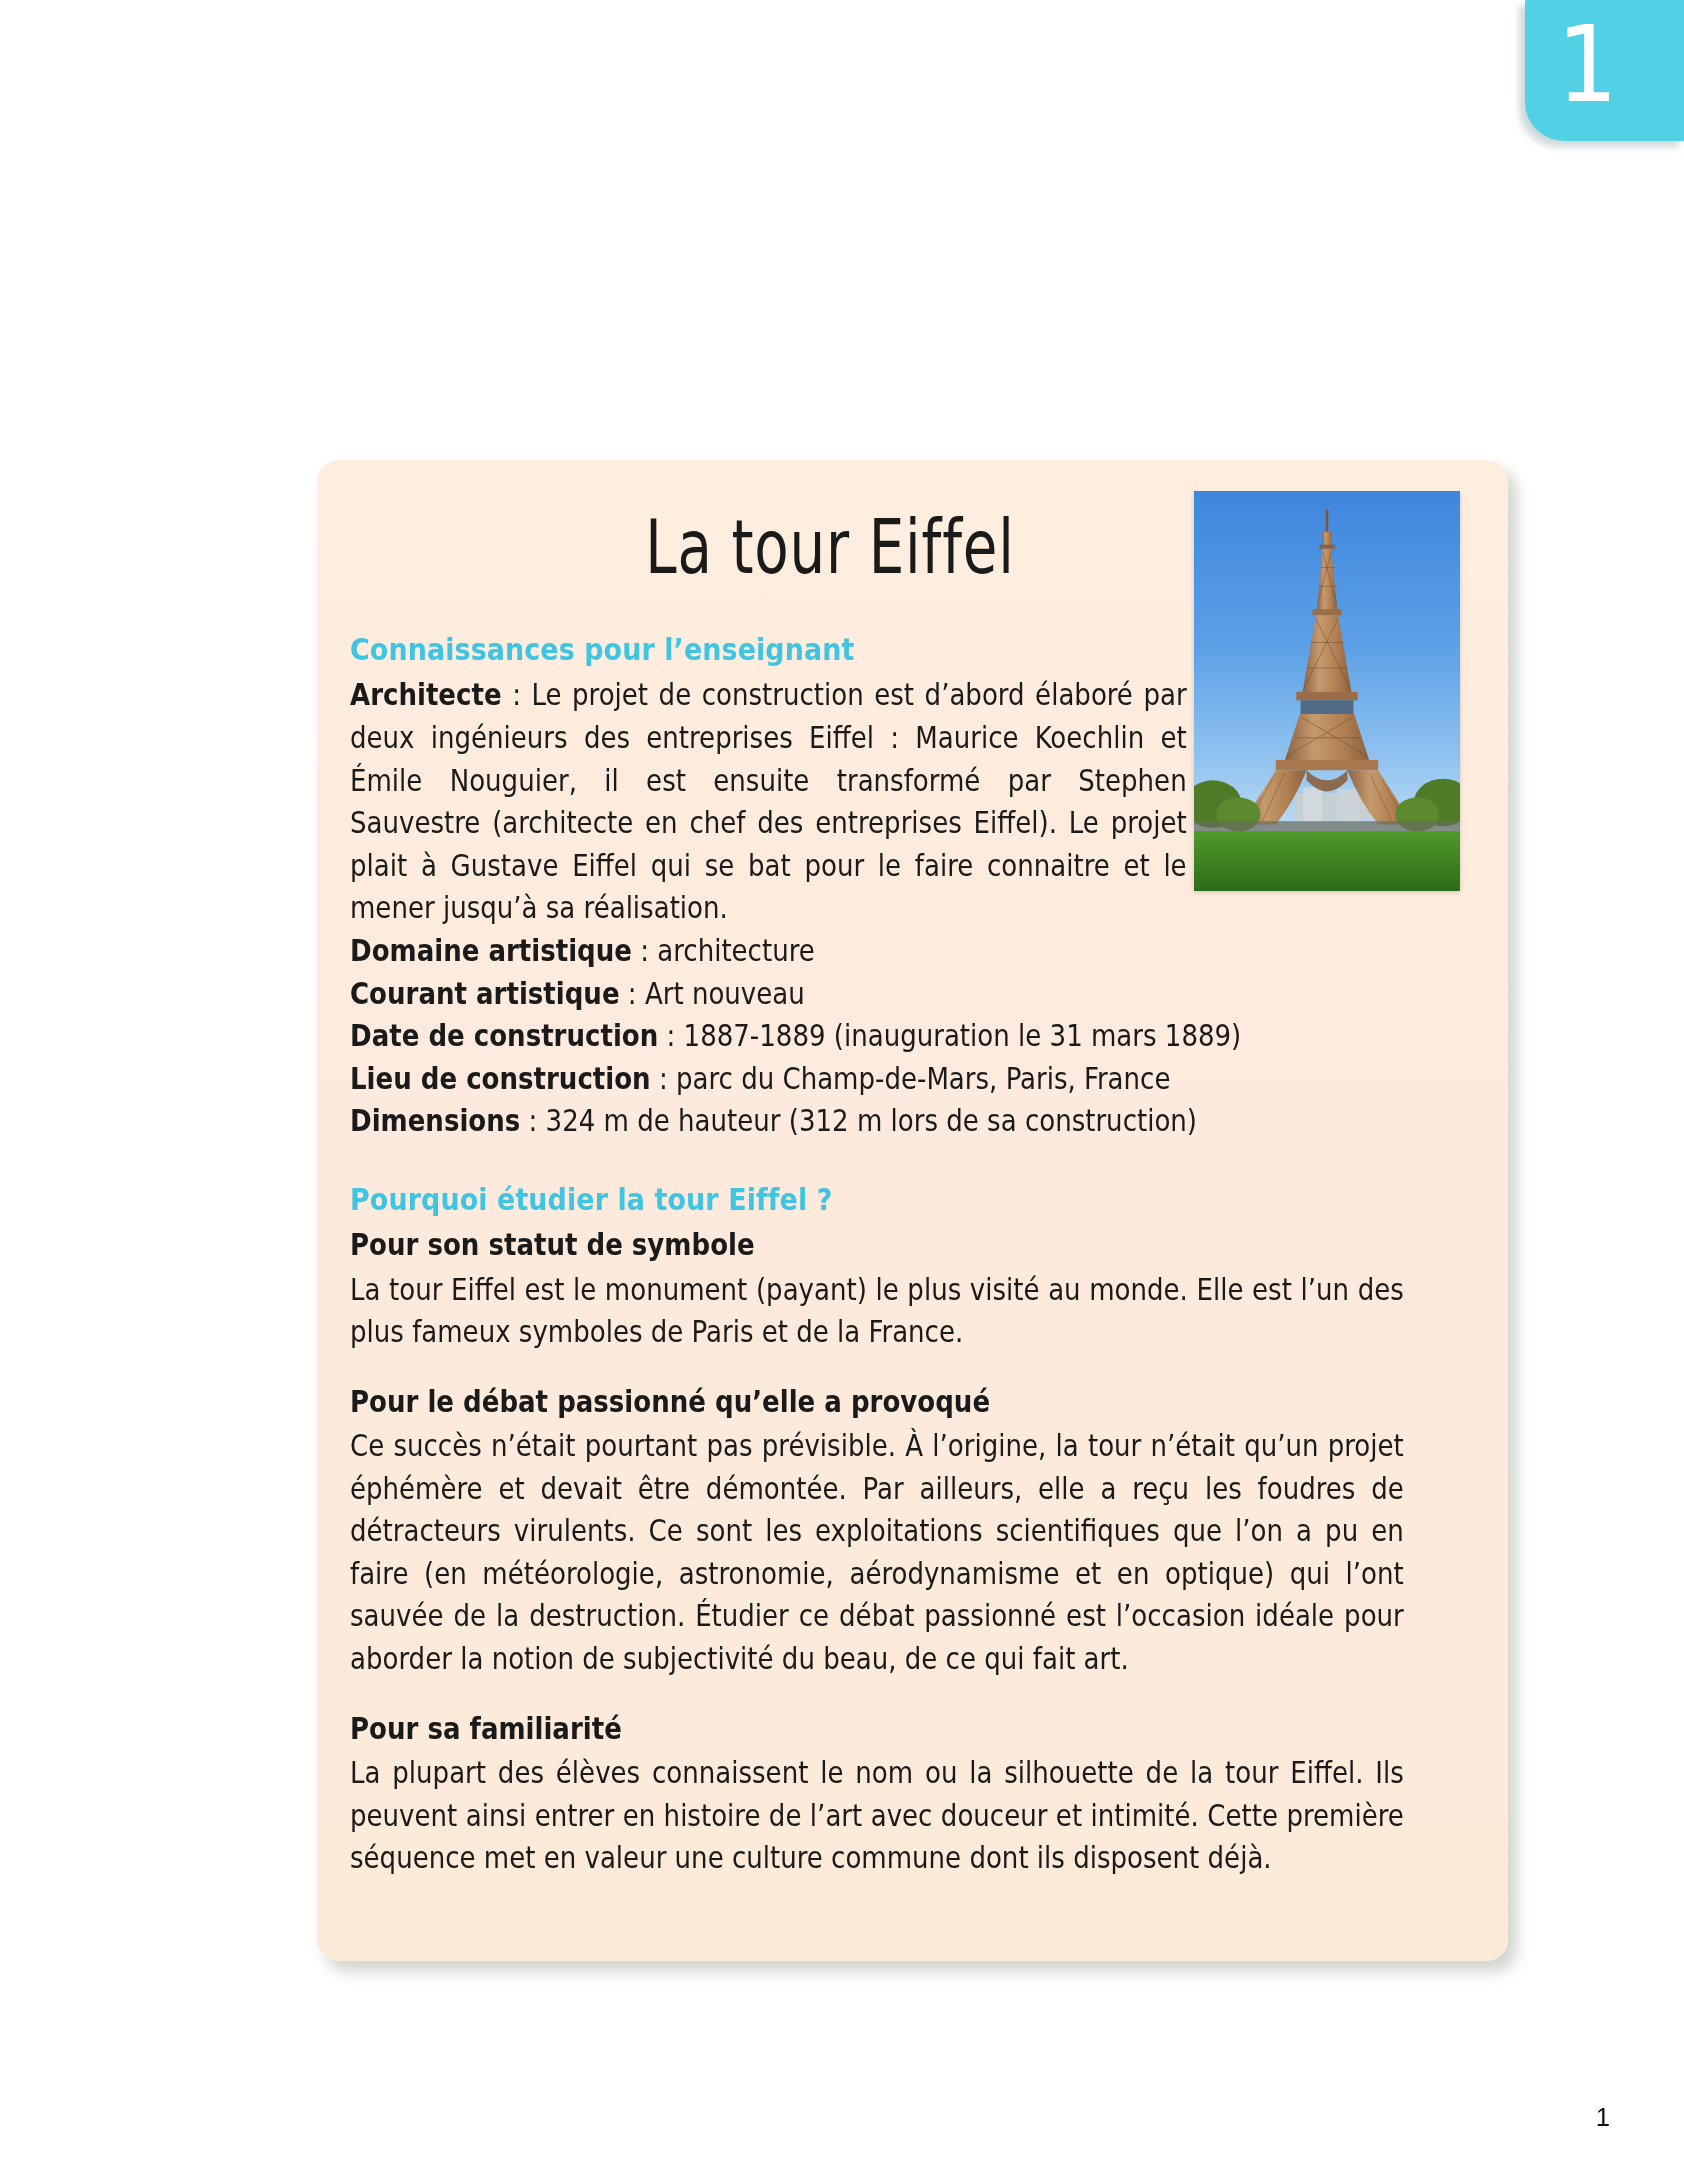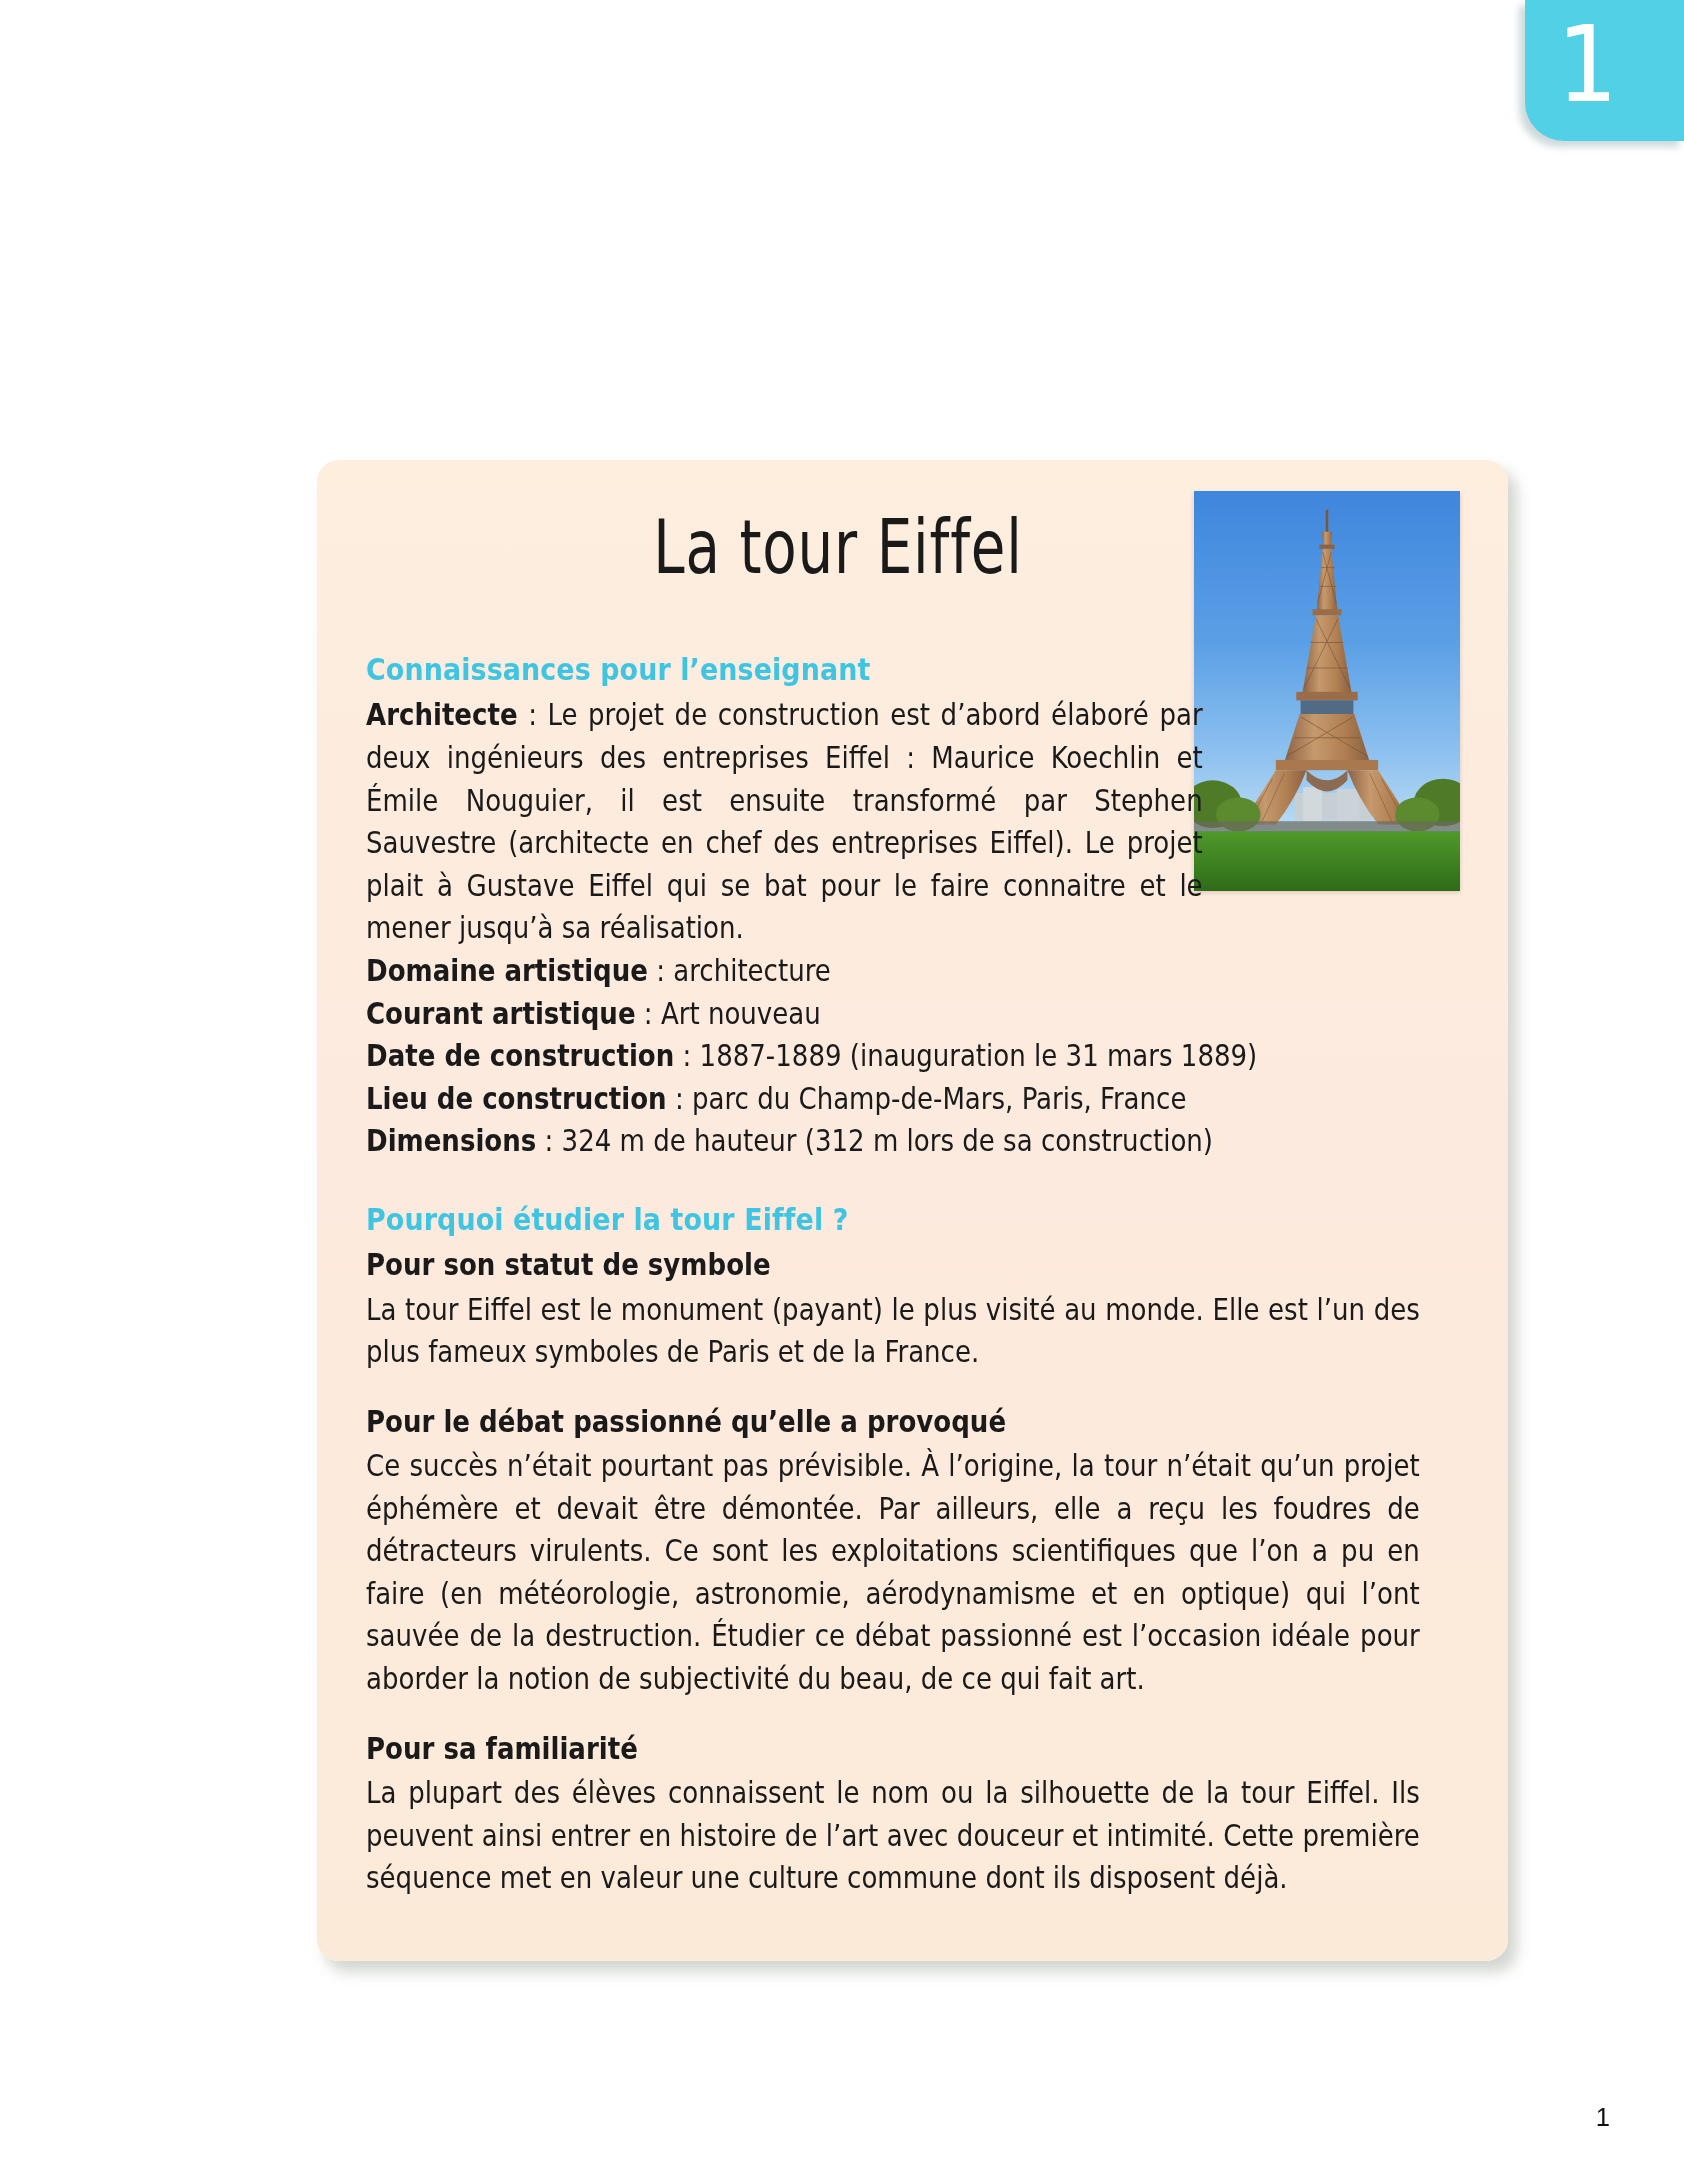--- a/index.html
+++ b/index.html
@@ -84,21 +84,21 @@
   .info-card {
     position: absolute;
     left: 317px;
     top: 460px;
     width: 1191px;
     height: 1501px;
     background: linear-gradient(to bottom, #fdeede 0%, #fdeade 45%, #fcead9 100%);
     border-radius: 22px;
     box-shadow: 8.5px 10.2px 13.6px rgba(110, 120, 100, 0.30);
     box-sizing: border-box;
-    padding: 29px 49px 34px 49px;
+    padding: 29px 49px 34px 33px;
   }
 
   
   .card-heading {
     text-align: center;
     font-family: "DejaVu Sans Condensed", "Liberation Sans Narrow", "Liberation Sans", sans-serif;
     font-size: 68px;
     font-weight: 400;
     color: #1a1a1a;
     transform: scaleX(0.92) scaleY(1.1);
@@ -117,21 +117,21 @@
     height: 400px;
     overflow: hidden;
     box-shadow: 0 1.7px 4.3px rgba(80, 70, 60, 0.22);
     background: #4b92e0;
   }
   .photo-frame svg { display: block; width: 100%; height: 100%; }
 
   
   .card-body {
     position: relative;
-    margin-top: 60px;
+    margin-top: 40px;
     font-family: "Liberation Sans Narrow", "DejaVu Sans Condensed", "Liberation Sans", sans-serif;
     font-size: 30px;
     line-height: 1.42;
     color: #1a1a1a;
     transform-origin: left top;
   }
   .text-narrow {
     display: block;
     transform: scaleX(0.965);
     transform-origin: left top;

